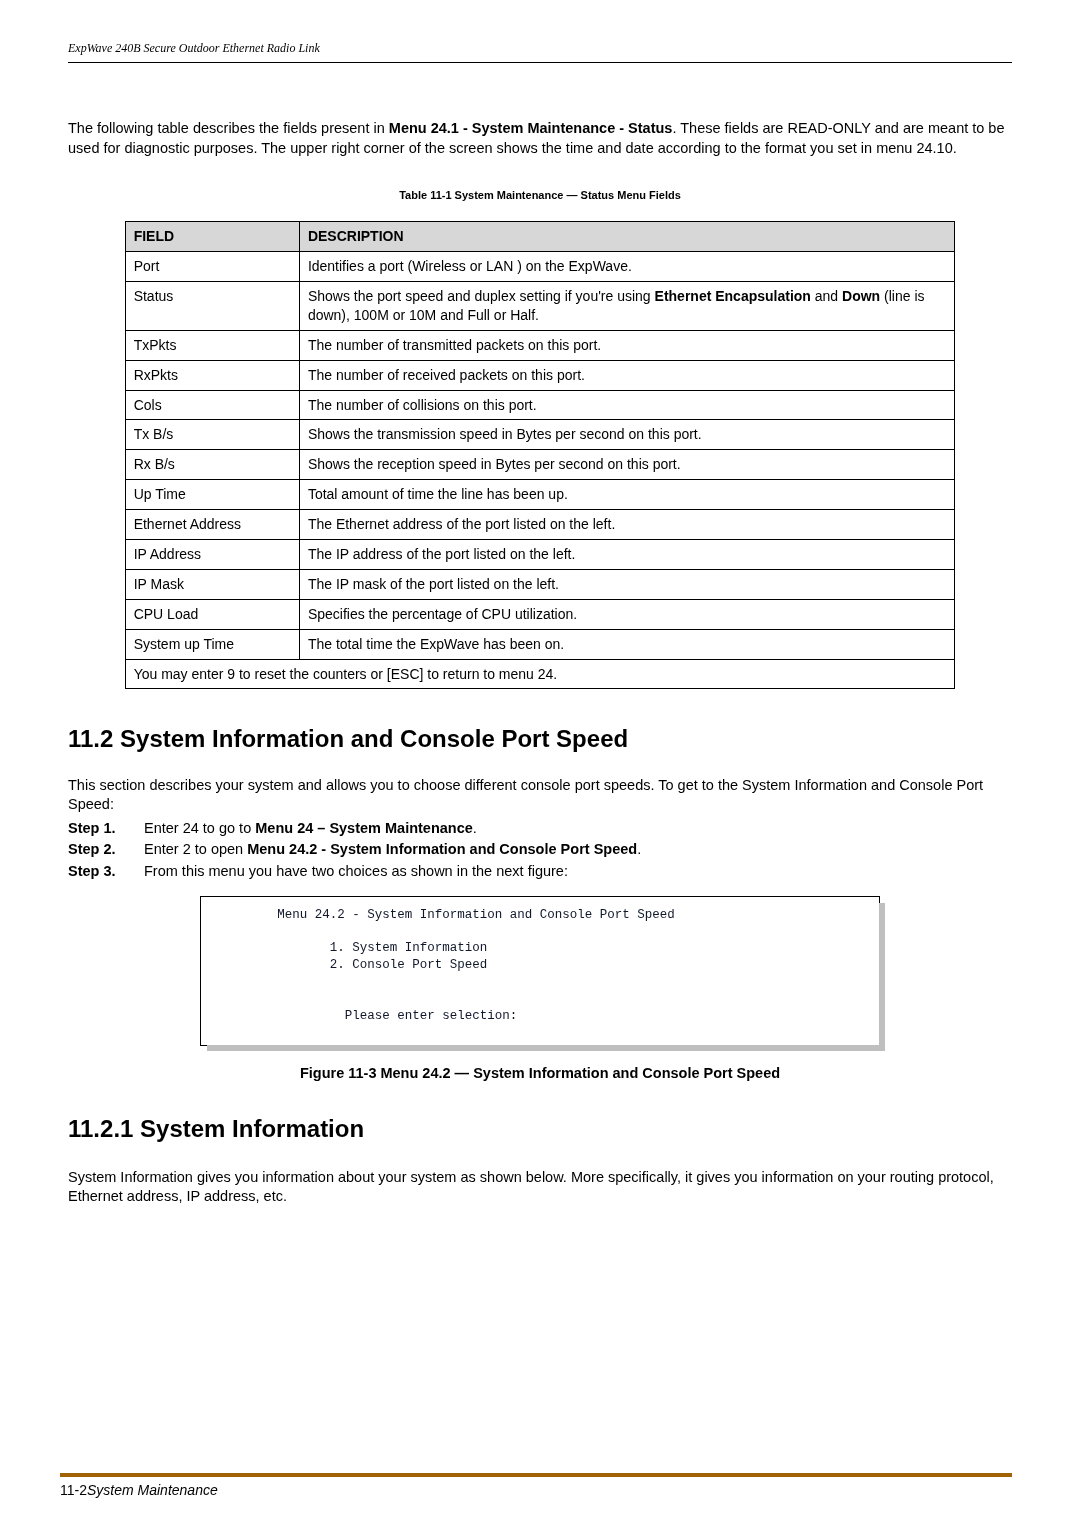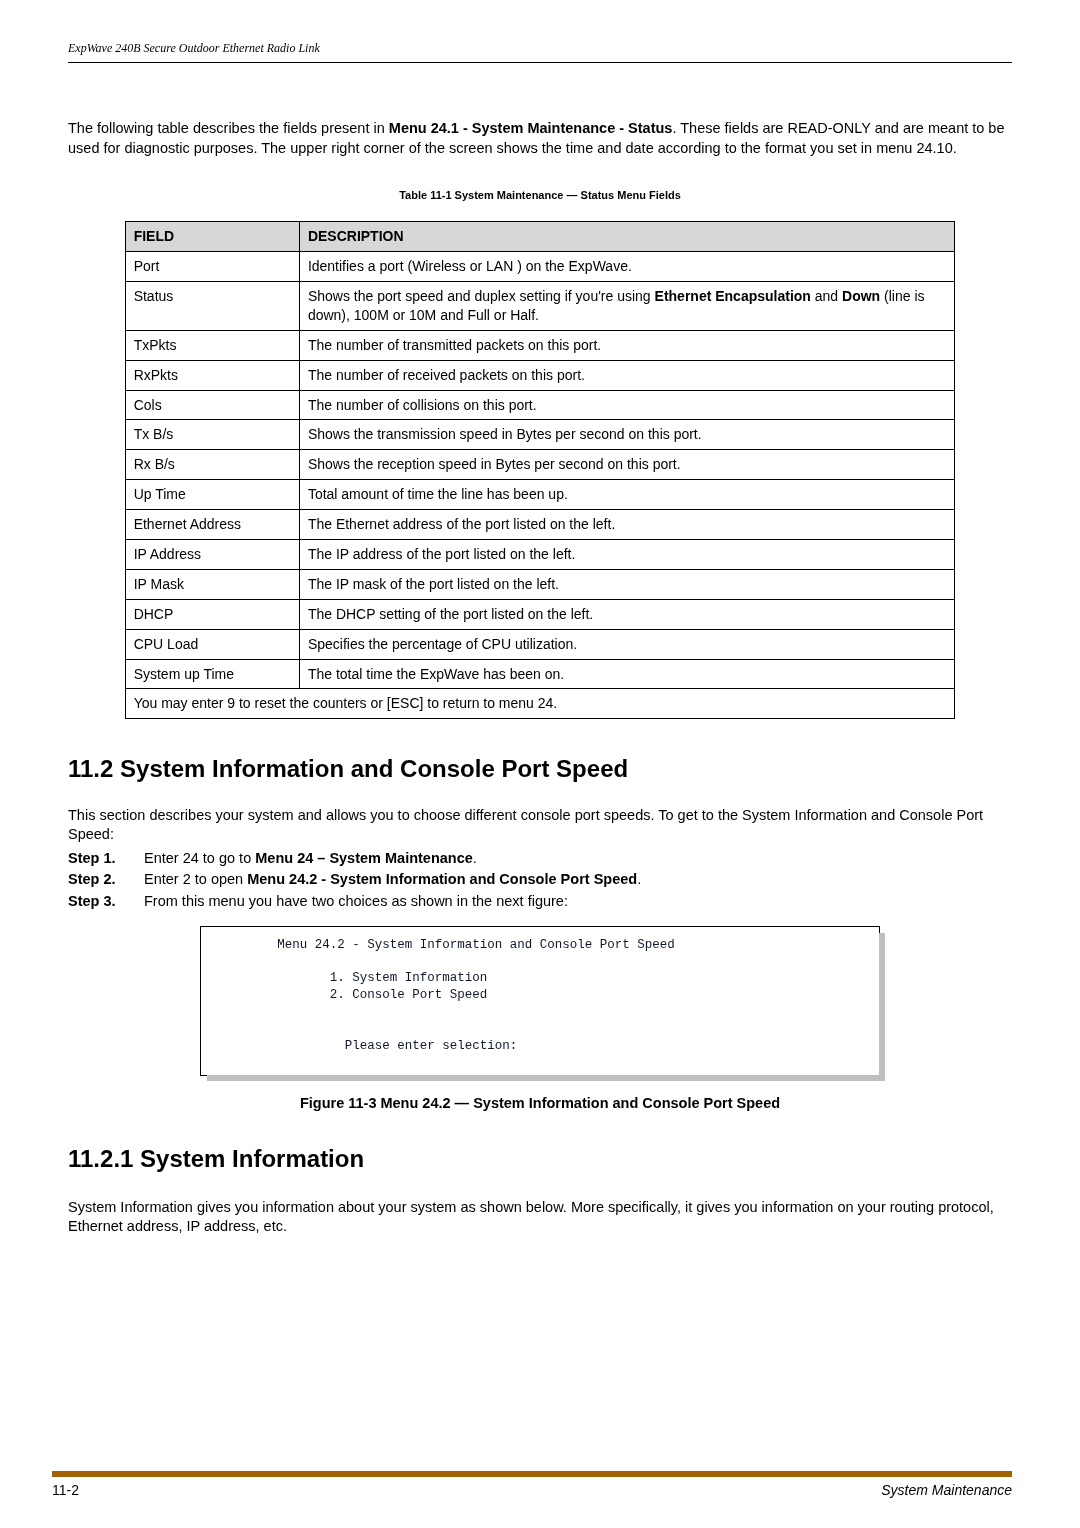--- a/index.html
+++ b/index.html
@@ -92,25 +92,25 @@
     margin: 18px 0 30px 0;
   }
   h2.subsection {
     font-size: 24px;
     font-weight: bold;
     margin-bottom: 22px;
   }
   .para { margin-bottom: 8px; }
   .footer {
     position: absolute;
-    left: 52px; right: 68px; bottom: 28px;
-    border-top: 6px solid #a16207;
+    left: 60px; right: 68px; bottom: 28px;
+    border-top: 4px solid #a16207;
     padding-top: 4px;
     display: flex;
-    justify-content: space-between;
+    justify-content: flex-start;
     font-size: 14px;
   }
   .footer .right { font-style: italic; }
 </style>
 </head>
 <body>
 
 <div class="running-header">
   <span>ExpWave 240B Secure Outdoor Ethernet Radio Link</span>
 </div>
@@ -167,24 +167,20 @@
       <td class="col-field">Ethernet Address</td>
       <td>The Ethernet address of the port listed on the left.</td>
     </tr>
     <tr>
       <td class="col-field">IP Address</td>
       <td>The IP address of the port listed on the left.</td>
     </tr>
     <tr>
       <td class="col-field">IP Mask</td>
       <td>The IP mask of the port listed on the left.</td>
-    </tr>
-    <tr>
-      <td class="col-field">DHCP</td>
-      <td>The DHCP setting of the port listed on the left.</td>
     </tr>
     <tr>
       <td class="col-field">CPU Load</td>
       <td>Specifies the percentage of CPU utilization.</td>
     </tr>
     <tr>
       <td class="col-field">System up Time</td>
       <td>The total time the ExpWave has been on.</td>
     </tr>
     <tr class="spanrow">

